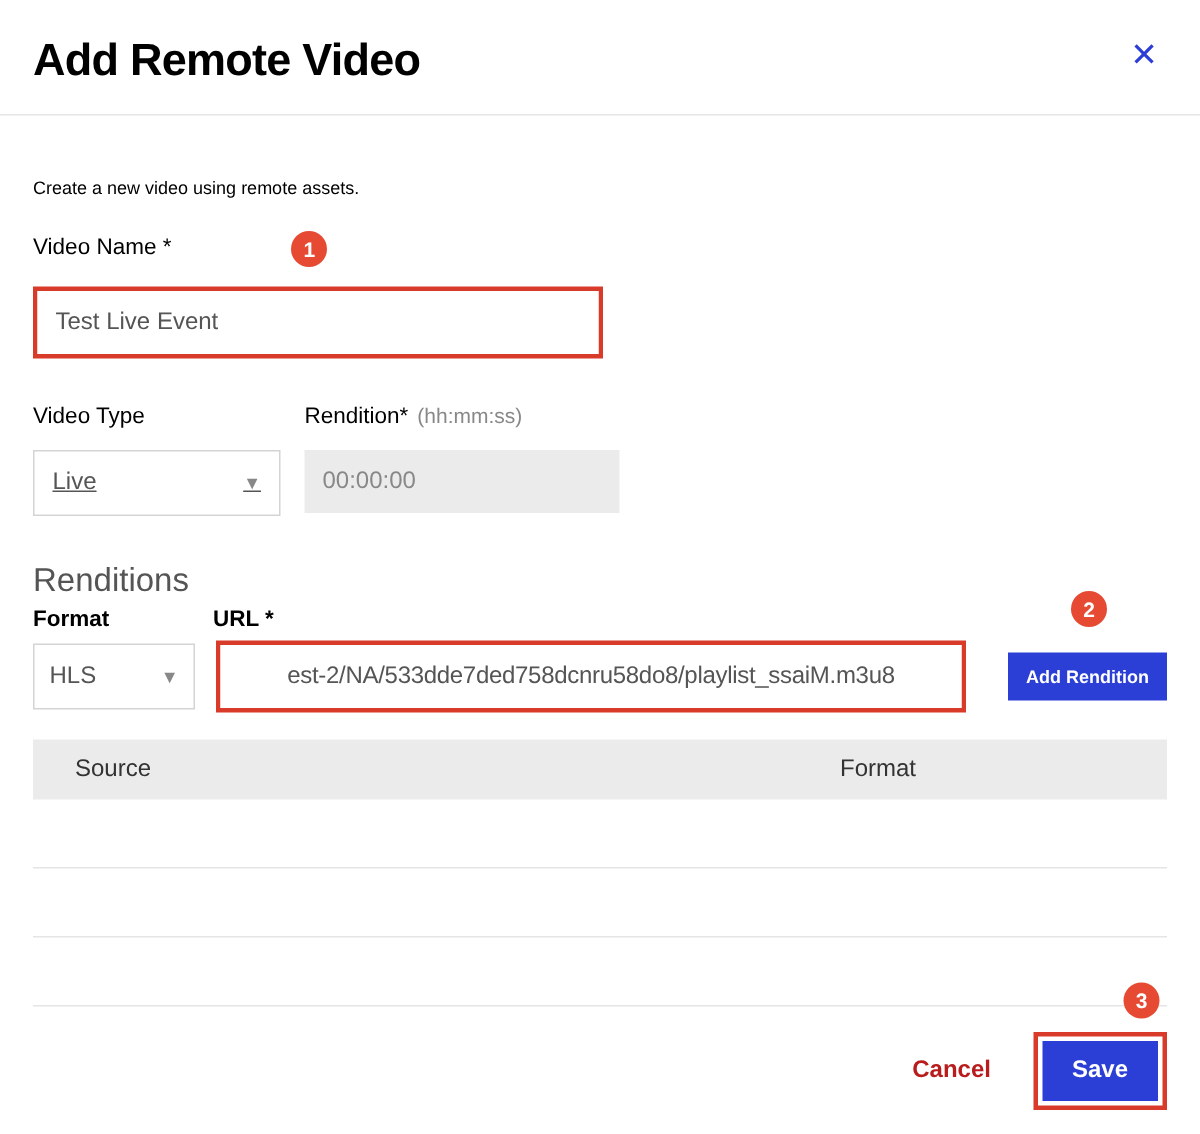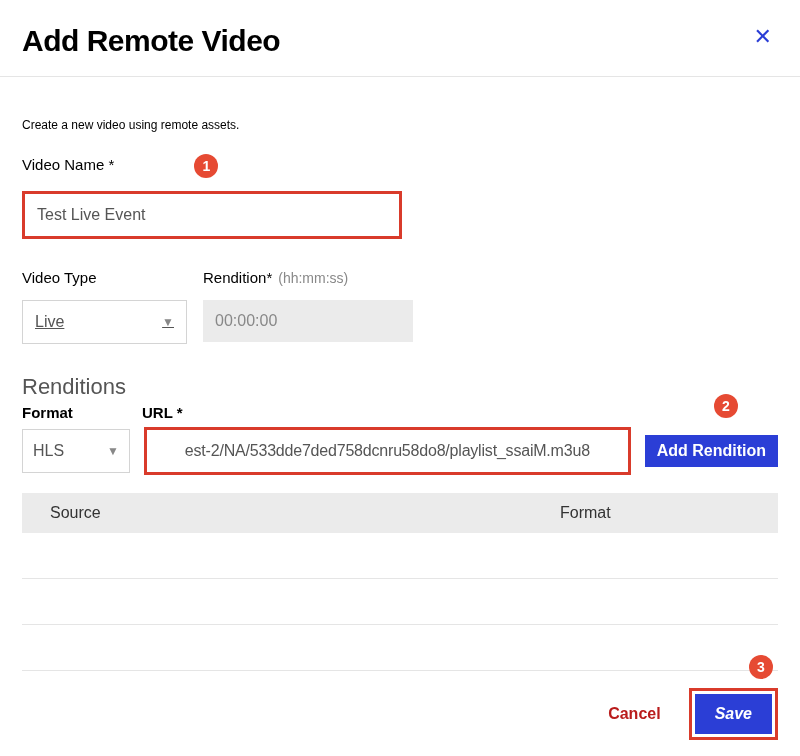--- a/index.html
+++ b/index.html
@@ -170,21 +170,21 @@
       border: none;
       padding: 12px 10px;
       text-align: center;
       letter-spacing: -0.2px;
     }
     .add-rend-btn {
       background: #2b3ed6;
       color: #fff;
       border: none;
       padding: 0 12px;
-      font-size: 16px;
+      font-size: 12px;
       font-weight: 600;
       cursor: pointer;
       height: 32px;
       align-self: center;
       margin-left: auto;
     }
     .table {
       margin-top: 10px;
     }
     .table-header {
@@ -227,21 +227,20 @@
       position: relative;
     }
     .btn-save {
       background: #2b3ed6;
       color: #fff;
       border: none;
       padding: 11px 20px;
       font-size: 16px;
       font-weight: 600;
       cursor: pointer;
-      font-style: italic;
     }
     .badge {
       width: 24px;
       height: 24px;
       border-radius: 50%;
       background: #e64a33;
       color: #fff;
       font-size: 14px;
       font-weight: 600;
       display: flex;

